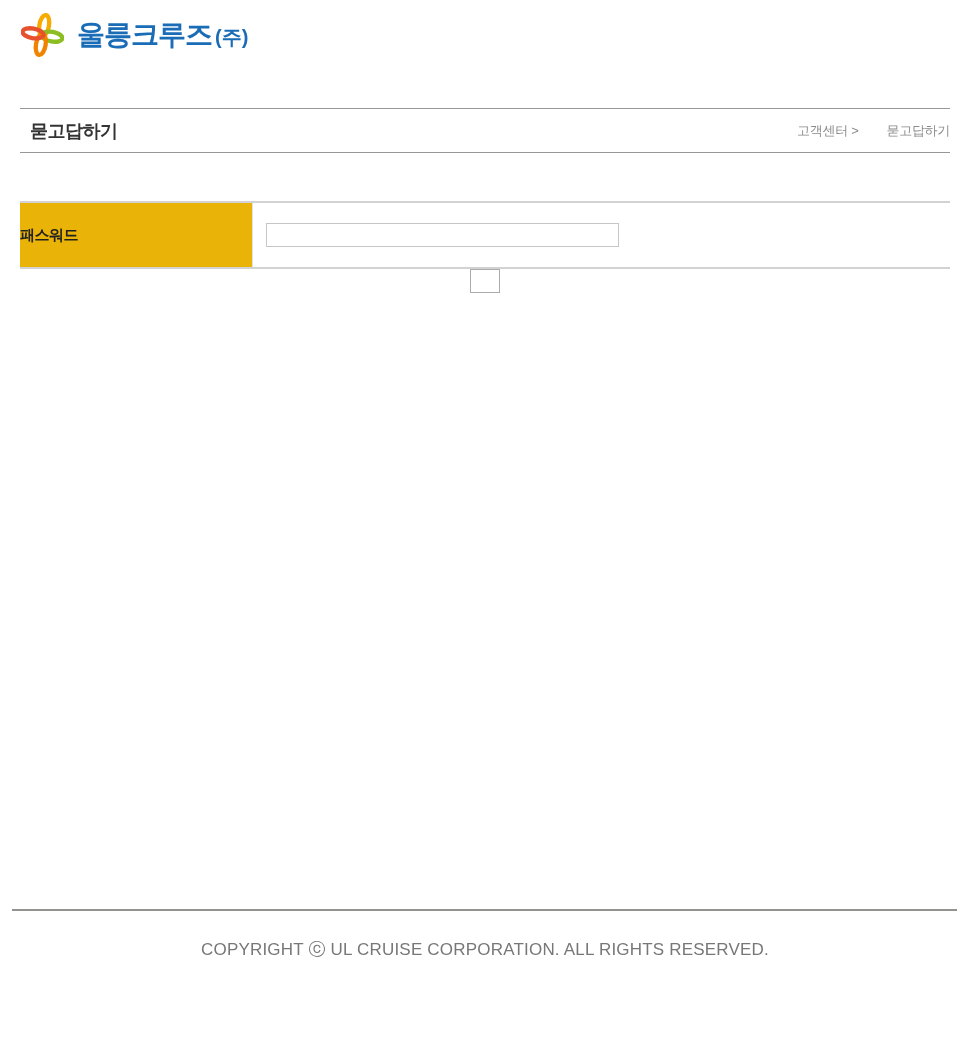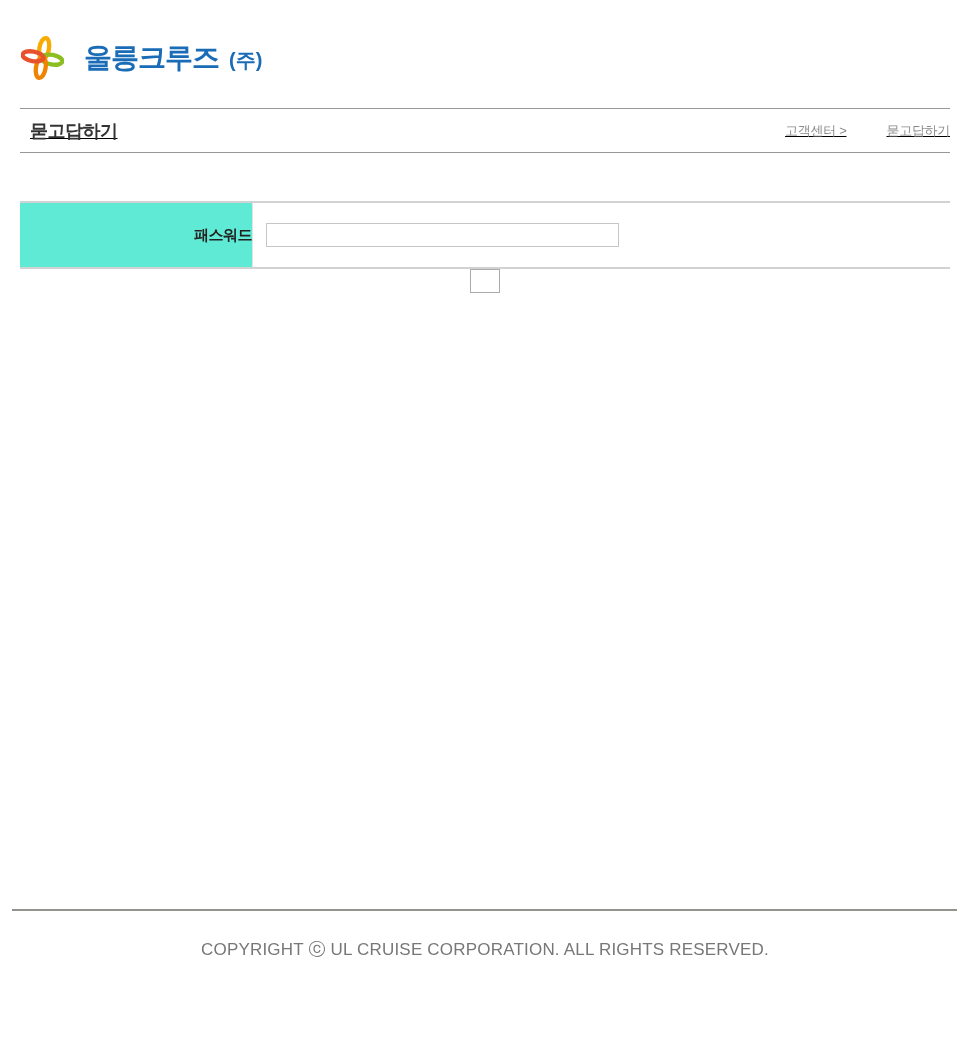--- a/index.html
+++ b/index.html
@@ -6,66 +6,65 @@
   html,body { background:#ffffff; }
   body {
     width:970px; height:1042px;
     position:relative;
     font-family:"Liberation Sans", sans-serif;
     overflow:hidden;
   }
 
   
   .logo {
-    position:absolute; top:33px; left:21px;
+    position:absolute; top:10px; left:21px;
     display:flex; align-items:center;
     text-decoration:none;
     cursor:pointer;
-    gap:7px;
   }
   .logo-icon { width:43px; height:50px; display:block; }
   .logo-text {
     color:#1a6cb6; font-size:28px; font-weight:bold;
     letter-spacing:-1px; margin-left:13px; line-height:1;
   }
   .logo-suffix {
     color:#1a6cb6; font-size:20px; font-weight:bold;
     margin-left:3px; line-height:1; padding-top:3px;
   }
 
   
   .title-bar {
     position:absolute; top:108px; left:20px; right:20px; height:45px;
     border-top:1px solid #979797;
     border-bottom:1px solid #979797;
-    display:flex; align-items:center; justify-content:space-between;text-decoration:underline;
+    display:flex; align-items:center; justify-content:space-between;
   }
   .page-title {
     margin-left:10px;
     font-size:18px; font-weight:600; color:#333333;
     letter-spacing:-0.5px;
   }
   .breadcrumb {
-    display:flex; align-items:center; gap:40px;
+    display:flex; align-items:center; gap:28px;
     font-size:13px; color:#8a8a8a; letter-spacing:-0.3px;
   }
   .breadcrumb span { white-space:nowrap; }
 
   
   .form-table {
     position:absolute; top:201px; left:20px; right:20px; height:68px;
     border-top:2px solid #d2d2d2;
     border-bottom:2px solid #d2d2d2;
     display:flex;
   }
   .form-label-cell {
     width:233px; flex:0 0 233px;
-    background:#5eead4;
+    background:#eab308;
     border-right:1px solid #e2e2e2;
-    display:flex; align-items:center; justify-content:flex-end;
+    display:flex; align-items:center; justify-content:flex-start;
     font-size:15px; font-weight:bold; color:#222222;
     letter-spacing:-0.5px;
   }
   .form-input-cell {
     flex:1; display:flex; align-items:center;
     padding-left:13px; background:#ffffff;
   }
   .password-input {
     width:353px; height:24px;
     border:1px solid #c6c6c6;

